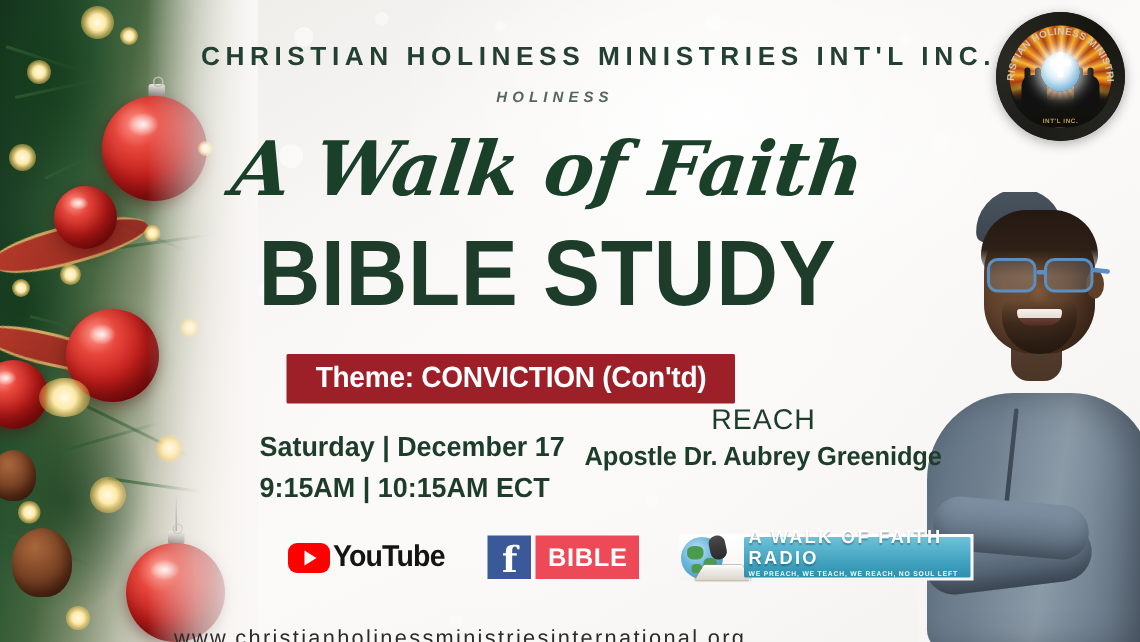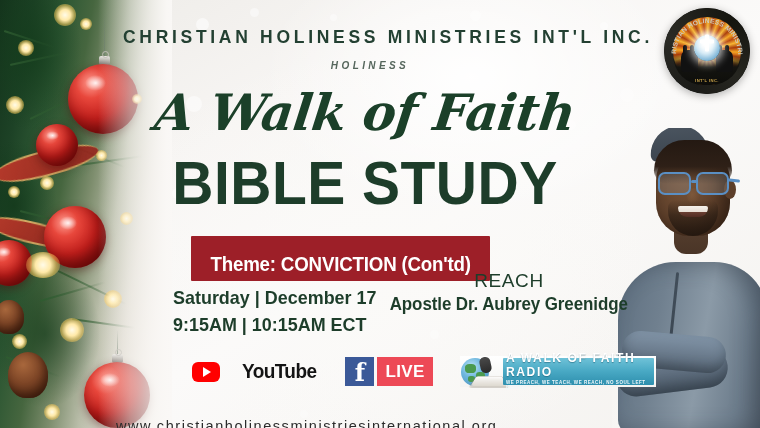--- a/index.html
+++ b/index.html
@@ -276,21 +276,21 @@
   }
   #nose {
     position:absolute; left:75px; top:60px; width:13px; height:16px;
     background:radial-gradient(ellipse at 40% 40%, rgba(130,92,62,0.75), rgba(90,62,42,0) 72%);
     border-radius:50%;
   }
 
   
   #org-title {
     position:absolute; left:112px; top:27px; width:552px;
-    text-align:center;
+    text-align:right;
     font-size:17.5px; font-weight:bold;
     letter-spacing:3.7px;
     color:#234032;
     white-space:nowrap;
   }
   #presents {
     position:absolute; left:160px; top:60px; width:420px;
     text-align:center;
     font-size:10px; font-weight:bold; font-style:italic;
     letter-spacing:3.4px;
@@ -313,21 +313,21 @@
     text-align:center;
     font-size:62px; font-weight:bold;
     letter-spacing:0.5px;
     color:#1d3d2a;
     line-height:1;
     transform:scaleX(0.92);
   }
   #theme-banner {
     position:absolute; left:191px; top:236px;
     background:#9d1f28;
-    padding:17px 14px 5px 14px;
+    padding:5px 14px 5px 14px;
     border-radius:1px;
   }
   #theme-text {
     font-size:19.5px; font-weight:bold;
     color:#ffffff;
     letter-spacing:-0.2px;
     white-space:nowrap;
     transform:scaleX(0.96);
     display:inline-block;
   }
@@ -354,21 +354,21 @@
     transform:scaleX(0.97); display:inline-block;
   }
 
   
   #badges {
     position:absolute; left:192px; top:356px;
     display:flex; align-items:center; gap:27px;
   }
   .badge { display:flex; align-items:center; }
   
-  #yt-badge { gap:20px; }
+  #yt-badge { gap:0; }
   #yt-play {
     width:28px; height:20px; border-radius:6px;
     background:#ff0000;
     display:flex; align-items:center; justify-content:center;
   }
   #yt-tri {
     width:0; height:0;
     border-left:8px solid #ffffff;
     border-top:5px solid transparent;
     border-bottom:5px solid transparent;
@@ -588,21 +588,21 @@
       <div id="yt-play">
         <div id="yt-tri"></div>
       </div>
       <div id="yt-word">YouTube</div>
     </div>
 
     <div class="badge" id="fb-badge">
       <div id="fb-square">
         <span id="fb-f">f</span>
       </div>
-      <div id="fb-live">LIVE</div>
+      <div id="fb-live">BIBLE</div>
     </div>
 
     <div class="badge" id="radio-badge">
       <div id="radio-globe">
         <div class="cont" style="left:4px;top:6px;width:11px;height:9px;"></div>
         <div class="cont" style="left:15px;top:14px;width:9px;height:8px;"></div>
         <div class="cont" style="left:7px;top:18px;width:7px;height:6px;"></div>
       </div>
       <div id="radio-mic"></div>
       <div id="radio-book"></div>

